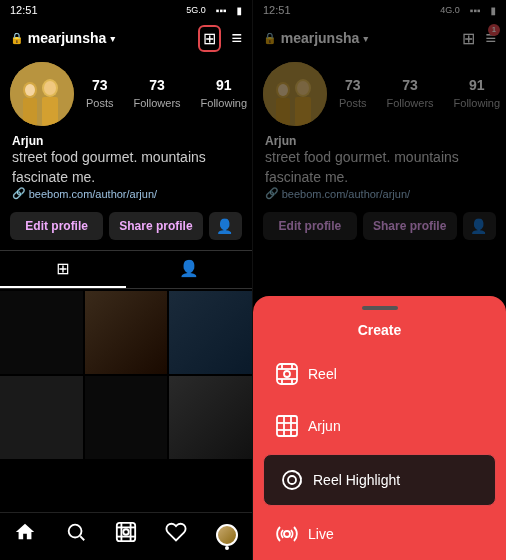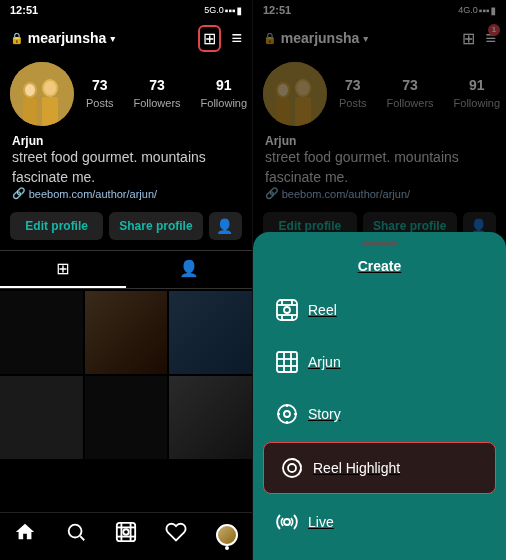--- a/index.html
+++ b/index.html
@@ -33,26 +33,26 @@
     .status-bar {
       display: flex;
       justify-content: space-between;
       align-items: center;
       padding: 4px 10px;
       height: 20px;
     }
     .status-time {
       color: #fff;
       font-size: 11px;
-      font-weight: 700;
+      font-weight: 400;
     }
     .status-icons {
       display: flex;
       align-items: center;
-      gap: 1px;
+      gap: 10px;
     }
     .status-icon-text {
       color: #fff;
       font-size: 9px;
     }
 
     
     .top-nav {
       display: flex;
       align-items: center;
@@ -177,21 +177,21 @@
 
     
     .action-buttons {
       display: flex;
       padding: 6px 10px;
       gap: 6px;
     }
     .btn-edit, .btn-share {
       flex: 1;
       background: #222;
-      color: #14b8a6;
+      color: #f0abfc;
       border: none;
       border-radius: 6px;
       padding: 6px 0;
       font-size: 12px;
       font-weight: 600;
       cursor: pointer;
       text-align: center;
     }
     .btn-person {
       background: #222;
@@ -295,25 +295,24 @@
       background: rgba(0,0,0,0.5);
       z-index: 10;
     }
 
     
     .bottom-sheet {
       position: absolute;
       bottom: 0;
       left: 0;
       right: 0;
-      background: #0f766e;
+      background: #ef4444;
       border-radius: 16px 16px 0 0;
       z-index: 20;
-      padding-bottom: 12px;
-      text-decoration: underline;
+      padding-bottom: 0;
     }
     .sheet-handle {
       width: 36px;
       height: 4px;
       background: #555;
       border-radius: 2px;
       margin: 10px auto 8px;
     }
     .sheet-title {
       color: #fff;
@@ -588,33 +587,20 @@
           <rect x="2" y="2" width="20" height="20" rx="2"></rect>
           <line x1="9" y1="2" x2="9" y2="22"></line>
           <line x1="16" y1="2" x2="16" y2="22"></line>
           <line x1="2" y1="9" x2="22" y2="9"></line>
           <line x1="2" y1="16" x2="22" y2="16"></line>
         </svg>
       </div>
       <span class="sheet-item-label">Arjun</span>
     </div>
 
-    <div class="sheet-item">
-      <div class="sheet-item-icon">
-        <svg width="24" height="24" viewBox="0 0 24 24" fill="none" stroke="white" stroke-width="1.8">
-          <circle cx="12" cy="12" r="9"></circle>
-          <circle cx="12" cy="12" r="3"></circle>
-          <line x1="12" y1="2" x2="12" y2="5"></line>
-          <line x1="12" y1="19" x2="12" y2="22"></line>
-          <line x1="2" y1="12" x2="5" y2="12"></line>
-          <line x1="19" y1="12" x2="22" y2="12"></line>
-        </svg>
-      </div>
-      <span class="sheet-item-label">Story</span>
-    </div>
 
     <div class="sheet-item highlighted">
       <div class="sheet-item-icon">
         <svg width="24" height="24" viewBox="0 0 24 24" fill="none" stroke="white" stroke-width="1.8">
           <circle cx="12" cy="12" r="9"></circle>
           <circle cx="12" cy="12" r="4"></circle>
           <path d="M12 3a9 9 0 0 1 6.36 15.36" stroke-dasharray="3,2"></path>
         </svg>
       </div>
       <span class="sheet-item-label">Reel Highlight</span>

